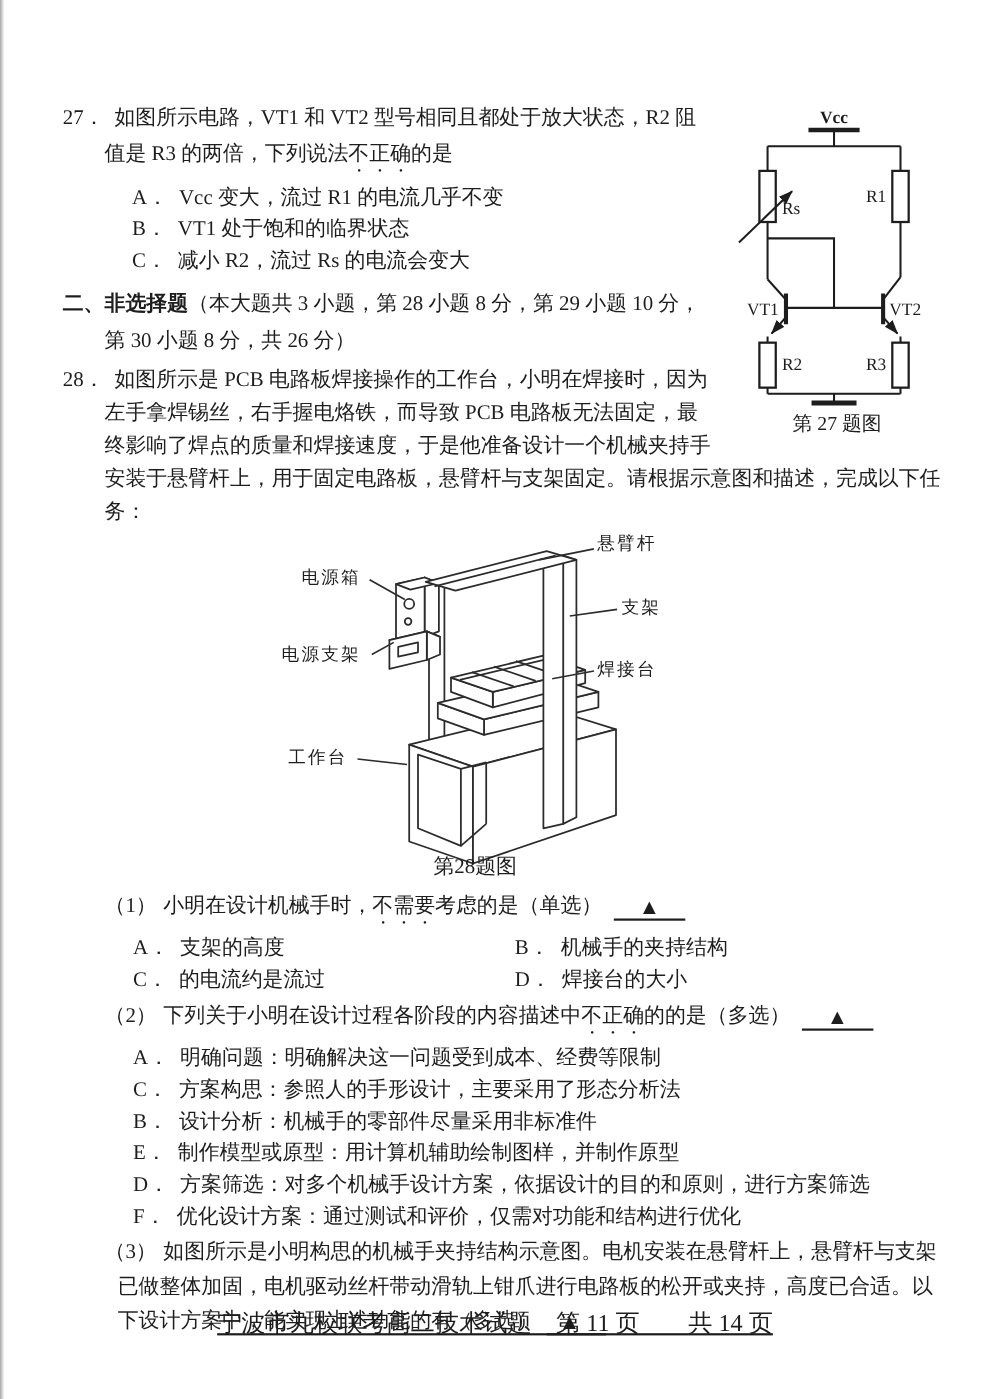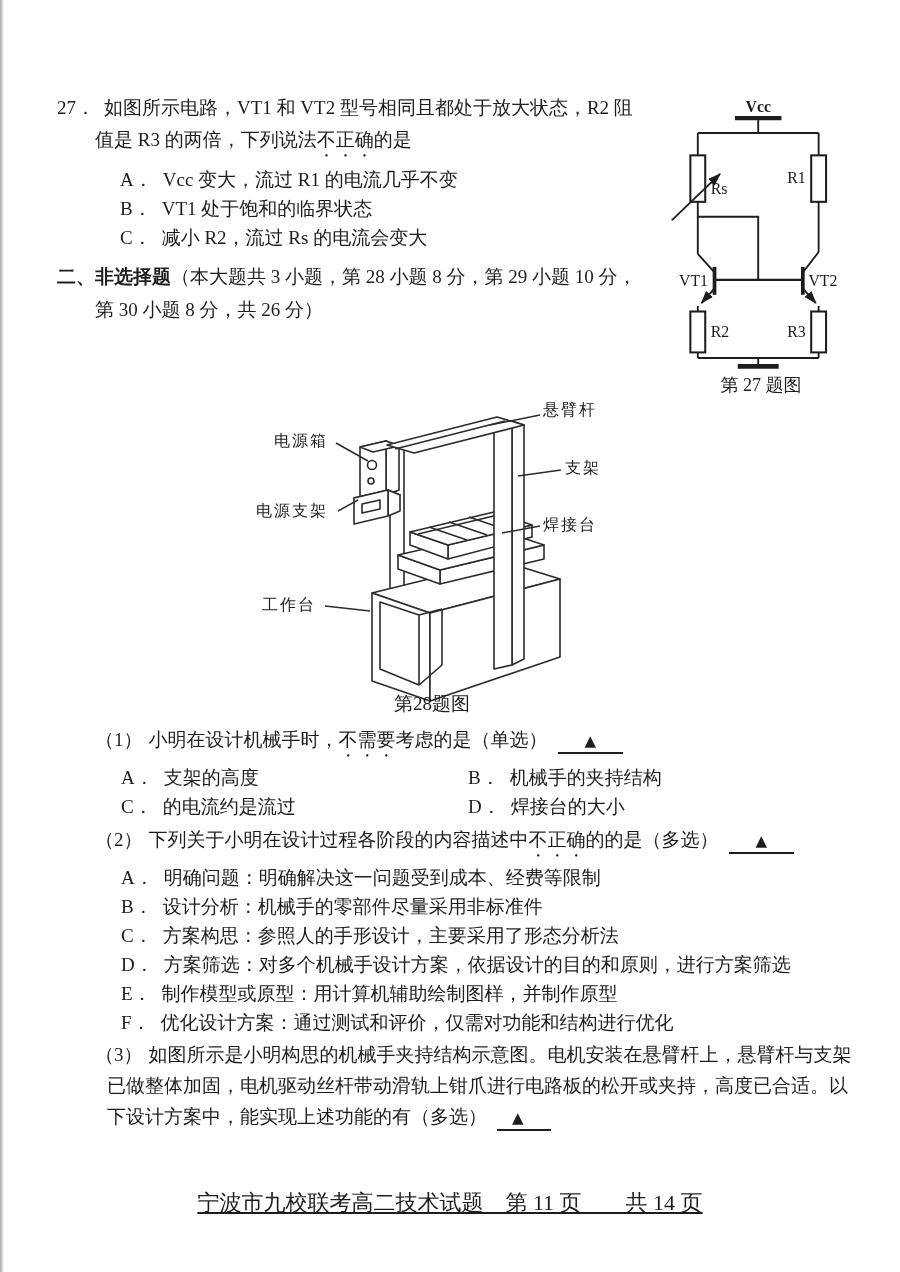--- a/index.html
+++ b/index.html
@@ -104,20 +104,21 @@
       <div class="opts27">
         <div class="opt"><span class="optlabel">A．</span><span>Vcc 变大，流过 R1 的电流几乎不变</span></div>
         <div class="opt"><span class="optlabel">B．</span><span>VT1 处于饱和的临界状态</span></div>
         <div class="opt"><span class="optlabel">C．</span><span>减小 R2，流过 Rs 的电流会变大</span></div>
       </div>
     </div>
 
     <p class="section hang"><span class="bold">二、非选择题</span><span>（本大题共 3 小题，第 28 小题 8 分，第 29 小题 10 分，第 30 小题 8 分，共 26 分）</span></p>
 
     <div>
+      <p class="stem hang" style="line-height:30px;"><span class="qnum">28．</span><span>如图所示是 PCB 电路板焊接操作的工作台，小明在焊接时，因为左手拿焊锡丝，右手握电烙铁，而导致 PCB 电路板无法固定，最终影响了焊点的质量和焊接速度，于是他准备设计一个机械夹持手安装于悬臂杆上，用于固定电路板，悬臂杆与支架固定。请根据示意图和描述，完成以下任务：</span></p>
 
       <div class="fig28">
         <svg width="460" height="312" viewBox="0 0 460 312">
           <g stroke="#2b2b2b" stroke-width="1.6" fill="#ffffff" stroke-linejoin="round">
 
             <polygon points="188,48 202,44 202,218 188,222"></polygon>
 
             <polygon points="184,38 197,43 197,87 184,92"></polygon>
             <polygon points="158,44 184,38 184,92 158,98"></polygon>
             <polygon points="158,44 184,38 197,43 171,49"></polygon>
@@ -180,24 +181,24 @@
           <div><span class="optlabel">B．</span><span>机械手的夹持结构</span></div>
           <div><span class="optlabel">C．</span><span>的电流约是流过</span></div>
           <div><span class="optlabel">D．</span><span>焊接台的大小</span></div>
         </div>
       </div>
 
       <div class="subq">
         <p class="substem"><span class="subnum">（2）</span><span>下列关于小明在设计过程各阶段的内容描述中</span><span class="emph">不正确</span><span>的的是（多选）</span><span class="blank"><span class="tri">▲</span></span></p>
         <div class="optcol">
           <div><span class="optlabel">A．</span><span>明确问题：明确解决这一问题受到成本、经费等限制</span></div>
+          <div><span class="optlabel">C．</span><span>方案构思：参照人的手形设计，主要采用了形态分析法</span></div>
           <div><span class="optlabel">B．</span><span>设计分析：机械手的零部件尽量采用非标准件</span></div>
-          <div><span class="optlabel">C．</span><span>方案构思：参照人的手形设计，主要采用了形态分析法</span></div>
+          <div><span class="optlabel">E．</span><span>制作模型或原型：用计算机辅助绘制图样，并制作原型</span></div>
           <div><span class="optlabel">D．</span><span>方案筛选：对多个机械手设计方案，依据设计的目的和原则，进行方案筛选</span></div>
-          <div><span class="optlabel">E．</span><span>制作模型或原型：用计算机辅助绘制图样，并制作原型</span></div>
           <div><span class="optlabel">F．</span><span>优化设计方案：通过测试和评价，仅需对功能和结构进行优化</span></div>
         </div>
       </div>
 
       <div class="subq">
         <p class="substem hang3"><span class="subnum">（3）</span><span>如图所示是小明构思的机械手夹持结构示意图。电机安装在悬臂杆上，悬臂杆与支架已做整体加固，电机驱动丝杆带动滑轨上钳爪进行电路板的松开或夹持，高度已合适。以下设计方案中，能实现上述功能的有（多选）</span><span class="blank"><span class="tri">▲</span></span></p>
       </div>
     </div>
   </div>
 

